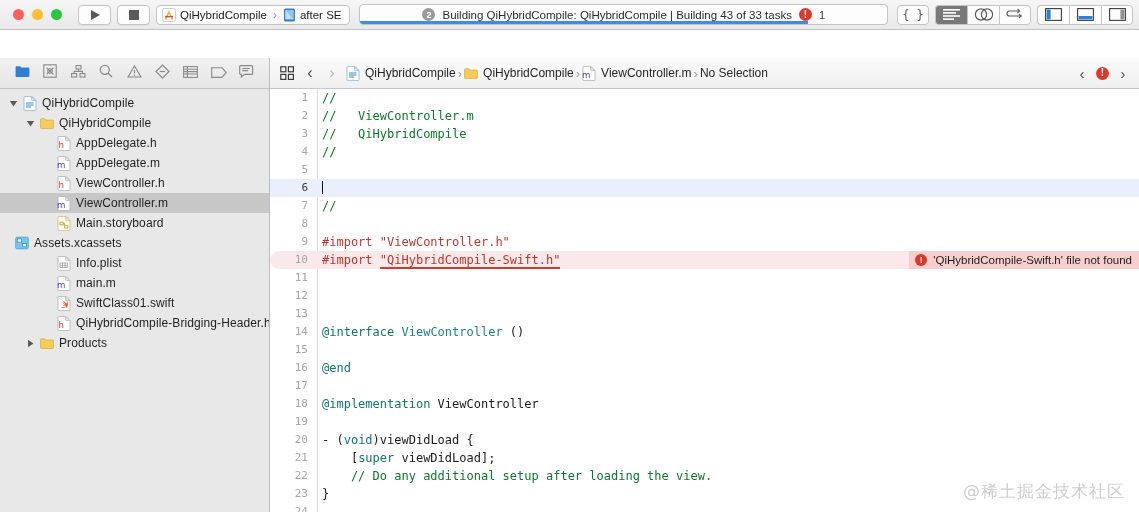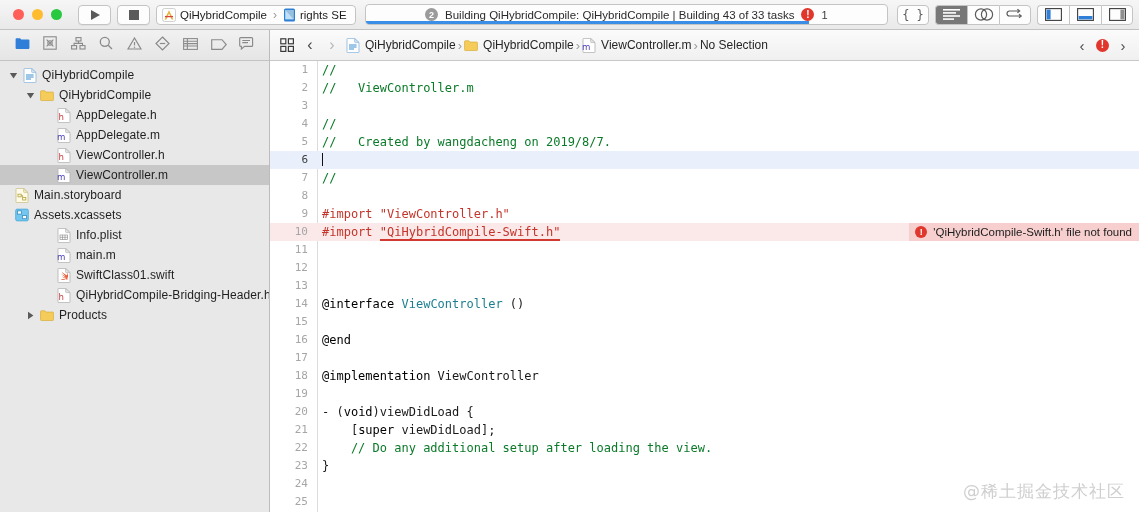--- a/index.html
+++ b/index.html
@@ -3,21 +3,21 @@
 <meta charset="utf-8">
 <style>
   * { box-sizing: border-box; margin: 0; padding: 0; }
   html, body {
     width: 1139px; height: 512px;
     overflow: hidden;
     font-family: "Liberation Sans", sans-serif;
     background: #ffffff;
     -webkit-font-smoothing: antialiased;
   }
-  .app { position: relative; width: 1139px; height: 512px; display: flex; flex-direction: column; }
+  .app { position: relative; width: 1139px; height: 512px; display: flex; flex-direction: column; gap: 28px; }
 
   
   .toolbar {
     height: 30px; flex: 0 0 30px;
     background: linear-gradient(#f6f6f6, #e9e9e9);
     border-bottom: 1px solid #c2c2c2;
     display: flex; align-items: center;
     padding: 0 6px; gap: 6px;
     position: relative;
   }
@@ -125,35 +125,35 @@
   .jb-right { margin-left: auto; display: flex; align-items: center; gap: 6px; }
 
   .code-wrap { flex: 1 1 auto; position: relative; overflow: hidden; background: #fff; }
   .code {
     font-family: "DejaVu Sans Mono", "Liberation Mono", monospace;
     font-size: 12px;
     line-height: 18px;
   }
   .cline { position: relative; height: 18px; display: flex; align-items: center; white-space: pre; }
   .cline.current { background: #eaf0fb; }
-  .cline.errline { background: #fbe8e8; }
+  .cline.errline { background: #fbe8e8; border-radius: 9px; }
   .gutter {
     width: 47px; flex: 0 0 47px; text-align: right; padding-right: 9px;
     color: #a6a6a6; font-size: 11px;
     font-family: "DejaVu Sans Mono", "Liberation Mono", monospace;
     user-select: none;
   }
   .cline.current .gutter { color: #3c3c3c; }
   .gutter-rule { position: absolute; left: 47px; top: 0; bottom: 0; width: 1px; background: #dcdcdc; }
   .ctext { padding-left: 5px; }
 
   .tok-cmt { color: #0a7a28; }
   .tok-pre { color: #c5342a; }
   .tok-str { color: #c5342a; }
-  .tok-kw  { color: #000000; }
+  .tok-kw  { color: #0f766e; }
   .tok-type{ color: #1c7f8f; }
   .tok-pln { color: #1a1a1a; }
   .squiggle {
     border-bottom: 2px solid #d03a30;
     text-decoration: none;
   }
   .caret {
     display: inline-block; width: 1px; height: 13px; background: #111;
     vertical-align: -2px; margin-left: 0px;
   }
@@ -202,21 +202,21 @@
       </span>
       <span>QiHybridCompile</span>
       <span class="sep">›</span>
       <span class="ico-dev">
         <svg width="13" height="14" viewBox="0 0 13 14">
           <rect x="1" y="0.5" width="11" height="13" rx="1.6" fill="#2d7fd3"></rect>
           <rect x="2.2" y="2" width="8.6" height="9.4" fill="#bfe0f6"></rect>
           <path d="M2.2 2 L10.8 2 L10.8 11.4 Z" fill="#1e5e9e" opacity=".25"></path>
         </svg>
       </span>
-      <span>rights SE</span>
+      <span>after SE</span>
     </div>
 
     <div class="status">
       <div class="status-inner">
         <span class="badge-num">2</span>
         <span>Building QiHybridCompile: QiHybridCompile | Building 43 of 33 tasks</span>
         <span class="err-dot">!</span>
         <span class="err-count">1</span>
       </div>
       <div class="progress" id="progressbar" style="width: 85%;"></div>
@@ -411,21 +411,21 @@
             <span class="disc"></span>
             <span class="fi" style="margin-left: 4px;">
               <svg width="14" height="15" viewBox="0 0 14 15">
                 <path d="M1 1.2 a.8 .8 0 0 1 .8-.8 H8.6 L13 4.6 V13.8 a.8 .8 0 0 1-.8 .8 H1.8 a.8 .8 0 0 1-.8-.8 Z" fill="#fff" stroke="#b4b4b4" stroke-width=".85"></path>
                 <path d="M8.6 .4 L13 4.6 H9.4 a.8 .8 0 0 1-.8-.8 Z" fill="#e4e4e4" stroke="#b4b4b4" stroke-width=".7"></path>
                 <text x="4.2" y="11.6" font-family="DejaVu Sans, sans-serif" font-size="8.6" fill="#4a3fb5" text-anchor="middle">m</text>
               </svg>
             </span>
             <span class="rlabel">ViewController.m</span>
           </div>
-          <div class="row" style="">
+          <div class="row" style="padding-left: 42px;">
             <span class="disc"></span>
             <span class="fi" style="margin-left: 4px;">
               <svg width="14" height="15" viewBox="0 0 14 15">
                 <path d="M1 1.2 a.8 .8 0 0 1 .8-.8 H8.6 L13 4.6 V13.8 a.8 .8 0 0 1-.8 .8 H1.8 a.8 .8 0 0 1-.8-.8 Z" fill="#fffbe8" stroke="#ccc08a" stroke-width=".85"></path>
                 <path d="M8.6 .4 L13 4.6 H9.4 a.8 .8 0 0 1-.8-.8 Z" fill="#eee6c0" stroke="#ccc08a" stroke-width=".7"></path>
                 <g fill="none" stroke="#b8a94e" stroke-width=".9">
                   <rect x="3" y="6.2" width="3.2" height="2.6"></rect>
                   <rect x="7.6" y="9.4" width="3.2" height="2.6"></rect>
                   <path d="M6.2 7.5 H7.6 V9.4"></path>
                 </g>
@@ -566,23 +566,23 @@
           <span class="err-dot">!</span>
           <span class="jb-arrow" style="font-size:15px;">›</span>
         </span>
       </div>
 
       <div class="code-wrap">
         <div class="gutter-rule"></div>
         <div class="code" id="code">
             <div class="cline"><span class="gutter">1</span><span class="ctext"><span class="tok-cmt">//</span></span></div>
             <div class="cline"><span class="gutter">2</span><span class="ctext"><span class="tok-cmt">//   ViewController.m</span></span></div>
-            <div class="cline"><span class="gutter">3</span></div>
+            <div class="cline"><span class="gutter">3</span><span class="ctext"><span class="tok-cmt">//   QiHybridCompile</span></span></div>
             <div class="cline"><span class="gutter">4</span><span class="ctext"><span class="tok-cmt">//</span></span></div>
-            <div class="cline"><span class="gutter">5</span><span class="ctext"><span class="tok-cmt">//   Created by wangdacheng on 2019/8/7.</span></span></div>
+            <div class="cline"><span class="gutter">5</span></div>
             <div class="cline current"><span class="gutter">6</span><span class="ctext"><span class="caret"></span></span></div>
             <div class="cline"><span class="gutter">7</span><span class="ctext"><span class="tok-cmt">//</span></span></div>
             <div class="cline"><span class="gutter">8</span><span class="ctext"></span></div>
             <div class="cline"><span class="gutter">9</span><span class="ctext"><span class="tok-pre">#import </span><span class="tok-str">"ViewController.h"</span></span></div>
             <div class="cline errline"><span class="gutter">10</span><span class="ctext"><span class="tok-pre">#import </span><span class="tok-str squiggle">"QiHybridCompile-Swift.h"</span></span><div class="err-banner">
                 <span class="err-dot">!</span>
                 <span>'QiHybridCompile-Swift.h' file not found</span>
               </div></div>
             <div class="cline"><span class="gutter">11</span><span class="ctext"></span></div>
             <div class="cline"><span class="gutter">12</span><span class="ctext"></span></div>

